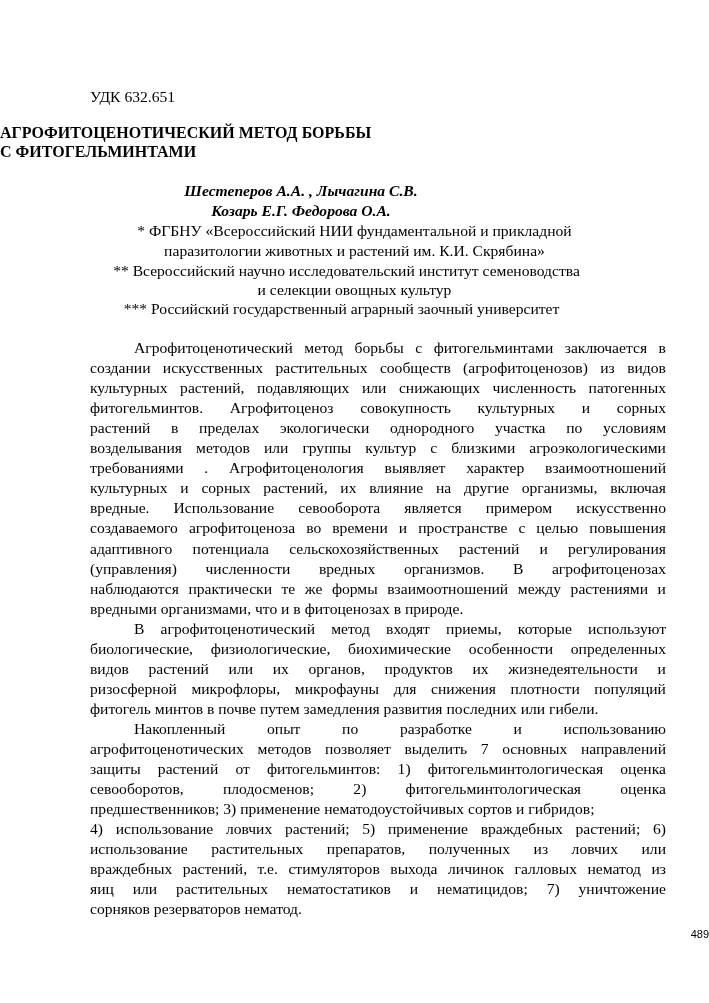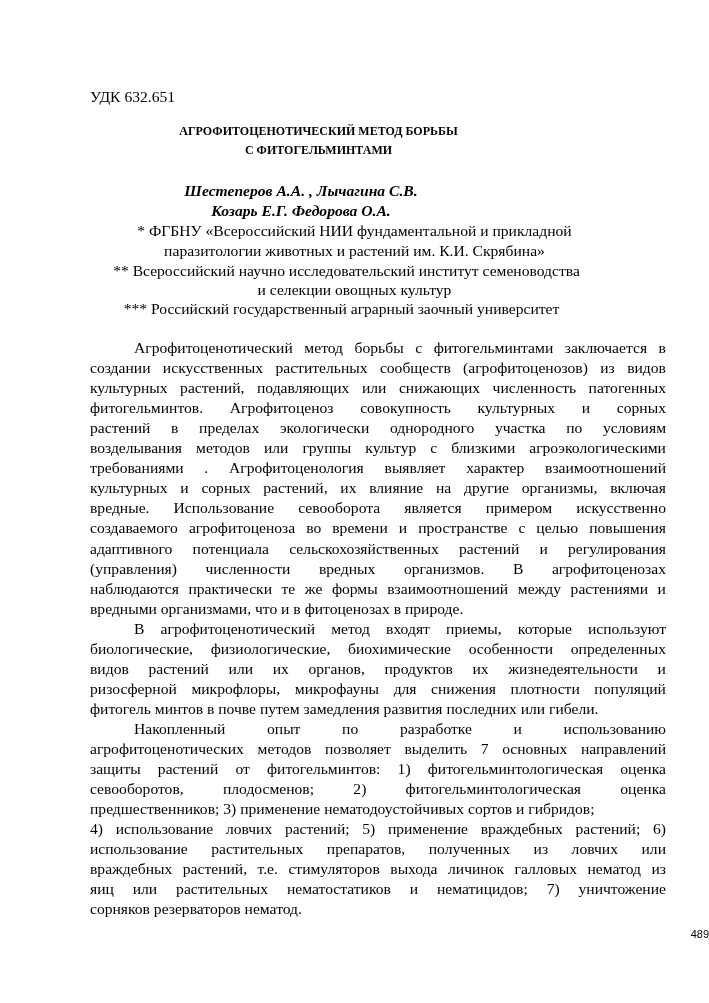--- a/index.html
+++ b/index.html
@@ -1,19 +1,19 @@
 <!DOCTYPE html>
 <html><head>
   <meta charset="utf-8">
   <style>
     html, body { margin: 0; padding: 0; background: #ffffff; }
     body { width: 709px; height: 1003px; position: relative; overflow: hidden;
       font-family: "Liberation Serif", serif; color: #000; font-size: 15.6px; }
     .udk { position: absolute; left: 90px; top: 88px; }
-    .title { position: absolute; left: 0; width: 637px; text-align: center; font-weight: bold; font-size: 12px; }
+    .title { position: absolute; left: 0; width: 637px; text-align: left; font-weight: bold; font-size: 16px; }
     .authors { position: absolute; left: 0; width: 602px; text-align: center; font-weight: bold; font-style: italic; }
     .aff { position: absolute; left: 0; width: 709px; text-align: center; }
     .line { position: absolute; left: 90px; width: 576px; height: 20px; line-height: 20px;
       text-align: justify; text-align-last: justify; white-space: nowrap; }
     .line.last { text-align-last: left; }
     .line.ind { left: 134px; width: 532px; }
     .line span { white-space: normal; }
     .jl { display: flex; justify-content: space-between; }
     .pagenum { position: absolute; left: 0; width: 709px; top: 928px; text-align: right;
       font-family: "Liberation Sans", sans-serif; font-size: 11px; }

